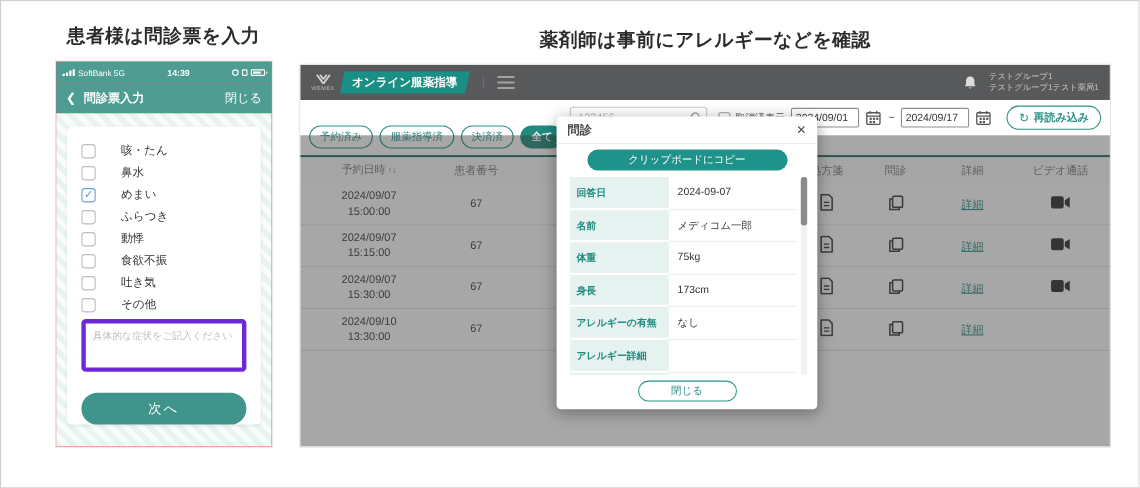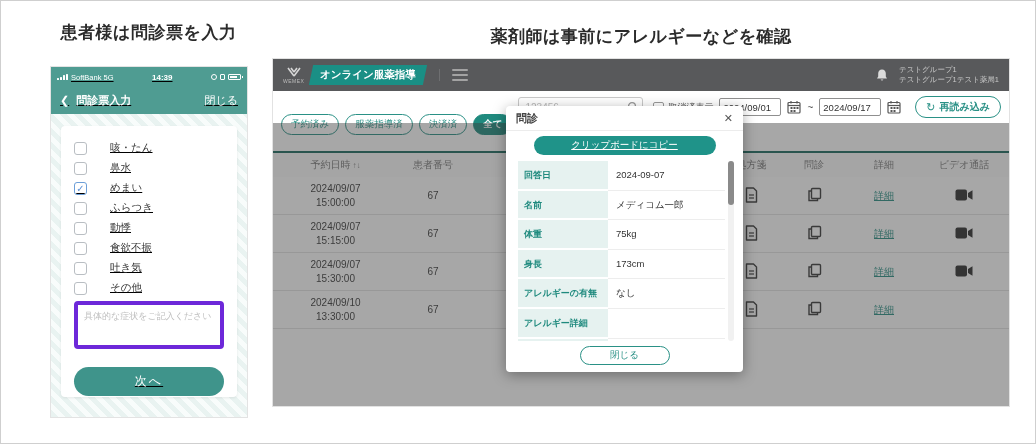--- a/index.html
+++ b/index.html
@@ -5,21 +5,21 @@
   * { margin:0; padding:0; box-sizing:border-box; }
   body { background:#fff; font-family:"Liberation Sans","DejaVu Sans",sans-serif; }
   .canvas { position:relative; width:1036px; height:444px; background:#fff; border:1px solid #cfcfcf; overflow:hidden; }
 
   
   .caption { position:absolute; font-size:17px; font-weight:700; color:#2b2b2b; text-align:center; letter-spacing:.5px; }
   .caption.left { left:30px; top:20px; width:235px; }
   .caption.right { left:272px; top:24px; width:736px; }
 
   
-  .phone { position:absolute; left:50px; top:66px; width:196px; height:350px; background:#ef4444; box-shadow:0 0 0 1px #e3e3e3; overflow:hidden;text-decoration:underline; }
+  .phone { position:absolute; left:50px; top:55px; width:196px; height:350px; background:#ef4444; box-shadow:0 0 0 1px #e3e3e3; overflow:hidden; }
   .p-status { height:20px; background:#4f9c92; color:#fff; display:flex; align-items:center; padding:0 6px; font-size:7.5px; }
   .p-status .time { flex:1; text-align:center; font-weight:700; font-size:8px; }
   .sigbars { display:inline-flex; align-items:flex-end; gap:1px; margin-right:3px; }
   .sigbars i { width:2px; background:#fff; display:block; border-radius:.5px; }
   .p-status .ricons { display:flex; align-items:center; gap:3px; }
   .batt { width:13px; height:6px; border:1px solid #fff; border-radius:1px; position:relative; }
   .batt::after { content:""; position:absolute; left:1px; top:1px; bottom:1px; width:7px; background:#fff; }
   .batt::before { content:""; position:absolute; right:-3px; top:1px; width:1.5px; height:2px; background:#fff; }
   .dotico { width:6px; height:6px; border:1px solid #fff; border-radius:50%; }
   .sqico { width:5px; height:6px; border:1px solid #fff; border-radius:1px; }
@@ -62,21 +62,21 @@
   .searchbox svg { position:absolute; right:4px; top:4px; }
   .fcheck { display:flex; align-items:center; gap:4px; margin-left:4px; cursor:pointer; }
   .fcheck .box { width:11px; height:11px; border:1px solid #9a9a9a; border-radius:2px; background:#fff; }
   .fcheck .lbl { font-size:9px; color:#555; white-space:nowrap; }
   .datebox { width:62px; height:18px; border:1px solid #8f8f8f; border-radius:2px; font-size:9.5px; color:#333; padding:0 3px; font-family:inherit; }
   .calbtn { display:flex; cursor:pointer; }
   .tilde { font-size:10px; color:#555; }
   .reload { display:flex; align-items:center; gap:4px; border:1px solid #2a9186; color:#2a9186; background:#fff; border-radius:12px; height:22px; padding:0 10px; font-size:10px; font-weight:700; font-family:inherit; cursor:pointer; margin-left:8px; white-space:nowrap; }
   .reload .ric { font-size:11px; font-weight:400; }
 
-  .tablewrap { margin-top:28px; border-top:2px solid #1c6b60; }
+  .tablewrap { margin-top:18px; border-top:2px solid #1c6b60; }
   .thead { display:flex; align-items:center; height:24px; font-size:10px; color:#7a7a7a; background:#fcfcfc; }
   .trow { display:flex; align-items:center; height:38px; border-bottom:1px solid #e3e3e3; background:#fff; font-size:10px; color:#3c3c3c; }
   .c { text-align:center; }
   .c1 { width:125px; line-height:1.35; }
   .c2 { width:70px; }
   .c3 { width:150px; }
   .csp { flex:1; }
   .c4 { width:55px; }
   .c5 { width:70px; }
   .c6 { width:70px; }
@@ -85,21 +85,21 @@
   .icnbtn { cursor:pointer; display:inline-flex; }
   .detail { color:#2a8f84; text-decoration:underline; font-size:10px; cursor:pointer; }
 
   .overlay { position:absolute; left:0; right:0; top:64px; bottom:0; background:rgba(60,60,60,.45); z-index:5; }
 
   
   .modal { position:absolute; left:233px; top:47px; width:237px; height:266px; background:#fff; border-radius:4px; z-index:10; box-shadow:0 3px 14px rgba(0,0,0,.35); display:flex; flex-direction:column; }
   .m-head { height:25px; display:flex; align-items:center; justify-content:space-between; padding:0 10px; border-bottom:1px solid #ececec; }
   .m-title { font-size:11px; font-weight:700; color:#444; }
   .m-close { font-size:11px; color:#555; cursor:pointer; }
-  .m-copy { margin:5px auto 4px; display:block; width:182px; height:19px; border:none; border-radius:10px; background:#1f9389; color:#fff; font-size:9.5px; font-family:inherit; cursor:pointer;text-decoration:underline; }
+  .m-copy { margin:5px auto 4px; display:block; width:182px; height:19px; border:none; border-radius:10px; background:#1f9389; color:#fff; font-size:9.5px; font-family:inherit; cursor:pointer; }
   .m-tablewrap { position:relative; margin:2px 9px 0 12px; flex:1; overflow:hidden; }
   .m-table { margin-right:9px; }
   .mrow { display:flex; }
   .mlabel { width:90px; background:#e6f2f0; color:#1f8a7e; font-size:9px; font-weight:700; padding:8px 6px 7px; border-bottom:2px solid #fff; line-height:1.4; flex:none; }
   .mvalue { flex:1; font-size:9.5px; color:#333; padding:8px 8px 7px; border-bottom:1px solid #ededed; }
   .m-scroll { position:absolute; right:0; top:0; bottom:0; width:6px; background:#f1f1f1; border-radius:3px; }
   .m-thumb { position:absolute; top:0; left:0; width:6px; height:44px; background:#8a8a8a; border-radius:3px; cursor:grab; }
   .m-closebtn { margin:5px auto 7px; display:block; width:90px; height:19px; border:1px solid #2a9186; border-radius:10px; background:#fff; color:#2a9186; font-size:9.5px; font-family:inherit; cursor:pointer; }
 </style>
 </head>

